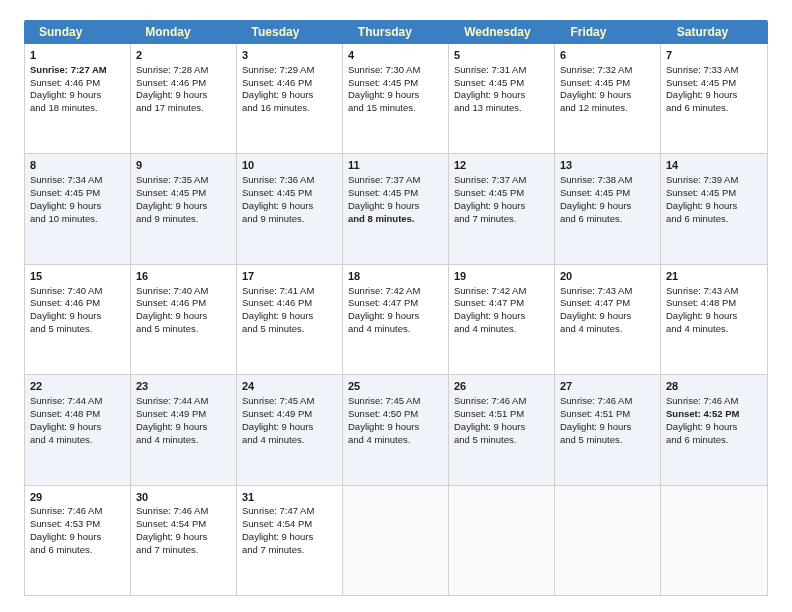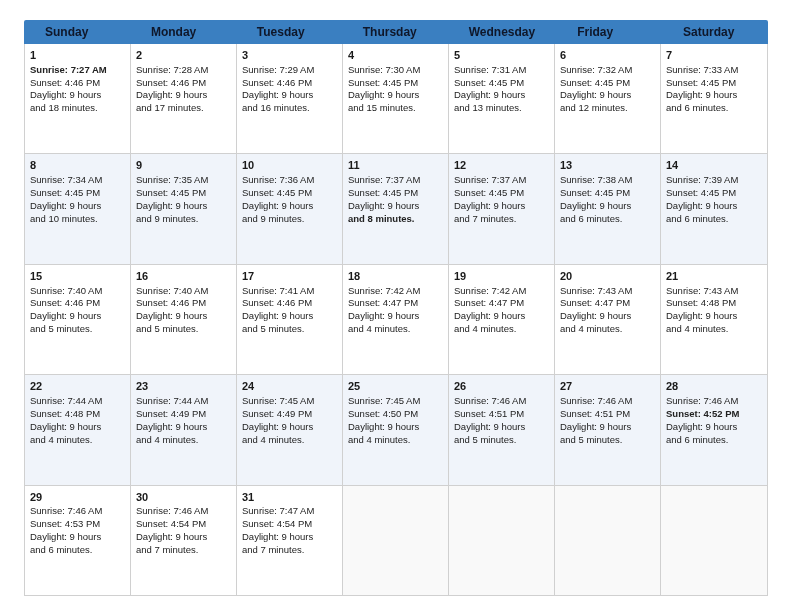--- a/index.html
+++ b/index.html
@@ -46,24 +46,24 @@
       display: flex;
       flex-direction: column;
     }
     .cal-header {
       display: grid;
       grid-template-columns: repeat(7, 1fr);
       background: #3a7fc1;
       border-radius: 2px 2px 0 0;
     }
     .cal-header-cell {
-      color: #0f172a;
+      color: #fef9c3;
       font-size: 12px;
       font-weight: bold;
-      padding: 5px 21px;
+      padding: 5px 15px;
       text-align: left;
     }
     .cal-body {
       flex: 1;
       display: flex;
       flex-direction: column;
       border: 1px solid #d0d0d0;
       border-top: none;
     }
     .cal-row {

